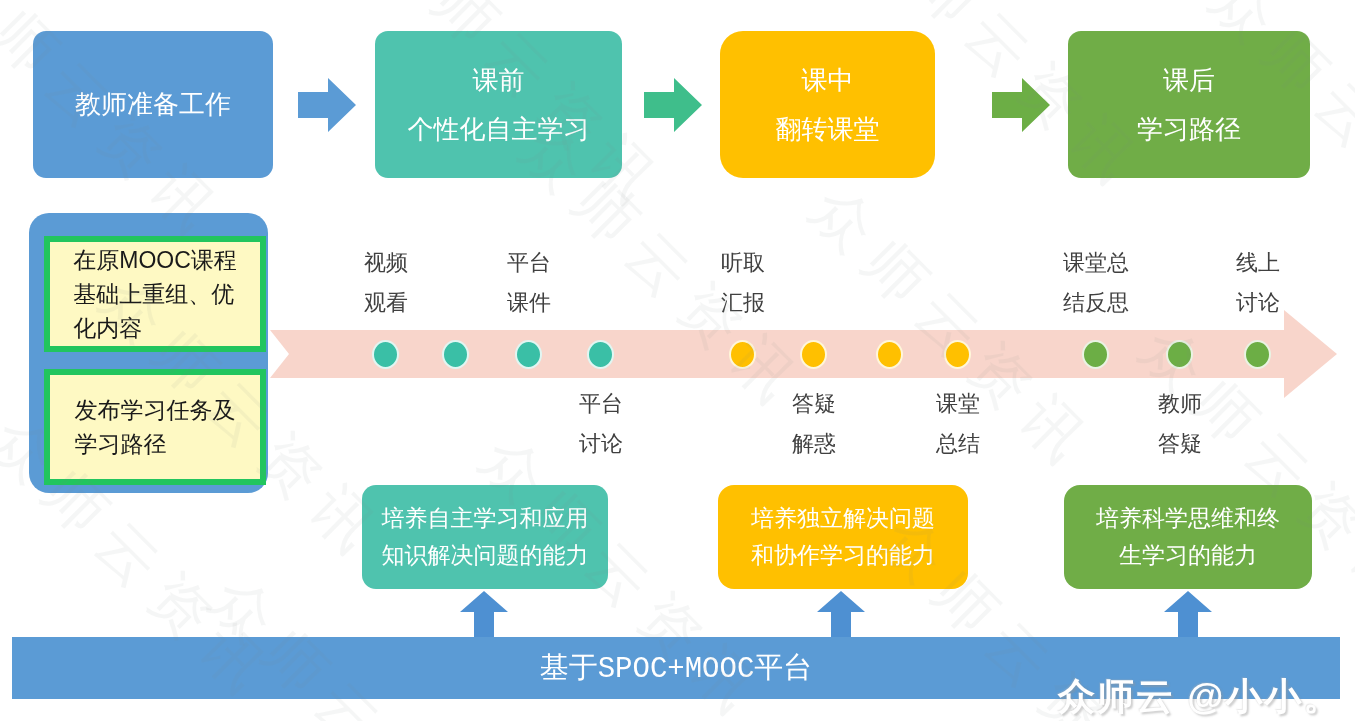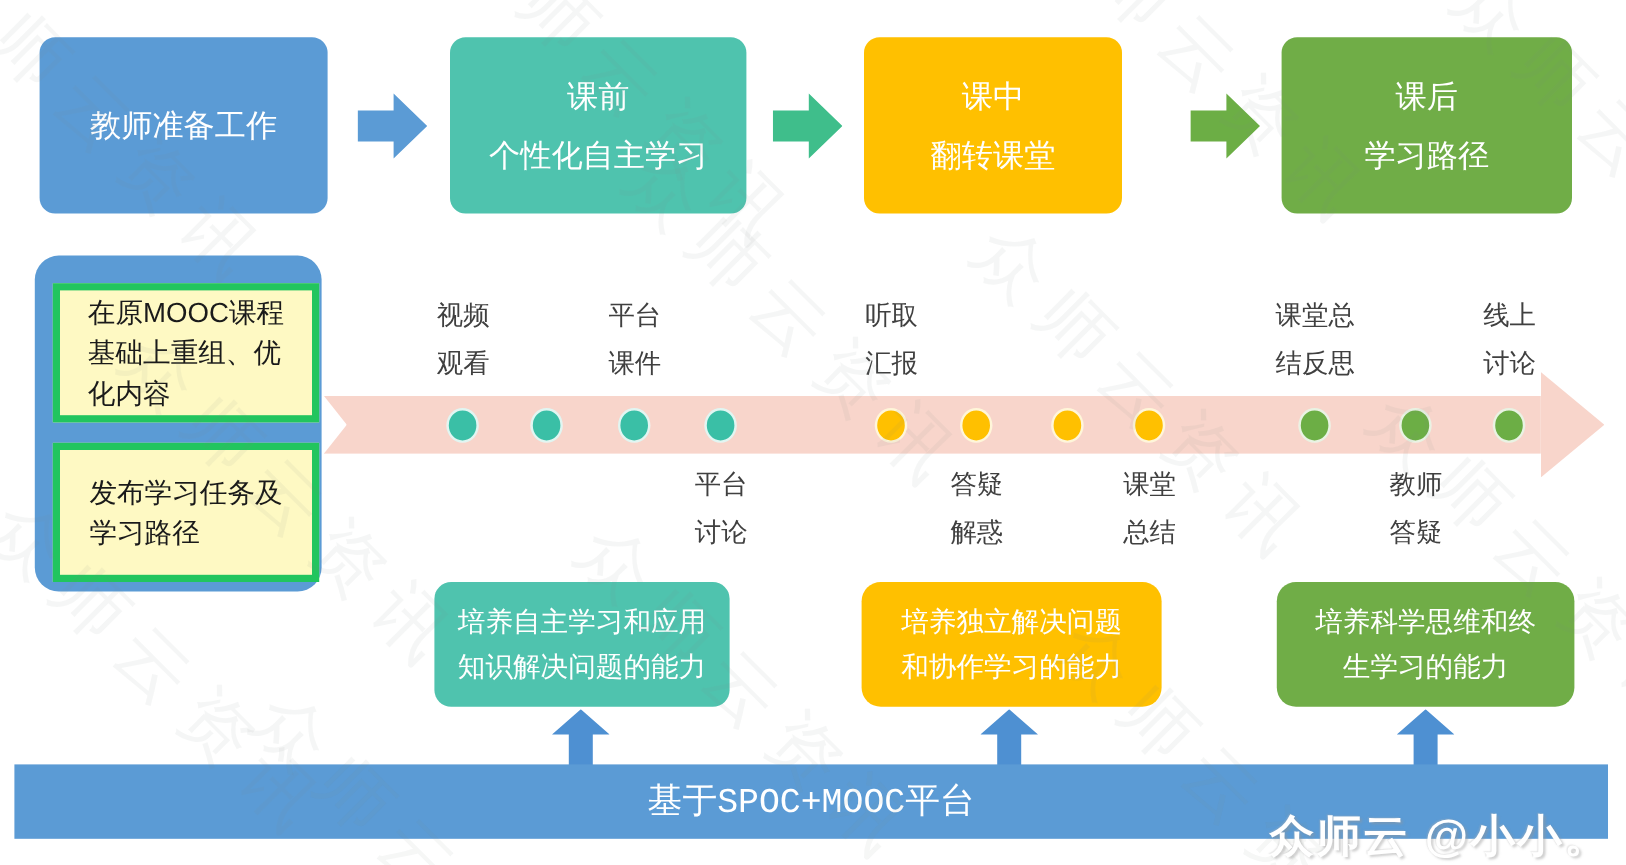--- a/index.html
+++ b/index.html
@@ -72,21 +72,21 @@
   </div>
   <div class="stage-box bg-teal" style="left:375px;width:247px;">
     <span class="pre">课前
 个性化自主学习</span>
   </div>
   <div class="flow-arrow" style="left:644px;">
     <svg width="58" height="60" viewBox="0 0 58 60">
         <polygon points="0,17 30,17 30,3 58,30 30,57 30,43 0,43" fill="#3FBE8B"></polygon>
       </svg>
   </div>
-  <div class="stage-box bg-yellow" style="left:720px;width:215px;">
+  <div class="stage-box bg-yellow" style="left:720px;width:215px;border-radius:23px;">
     <span class="pre">课中
 翻转课堂</span>
   </div>
   <div class="flow-arrow" style="left:992px;">
     <svg width="58" height="60" viewBox="0 0 58 60">
         <polygon points="0,17 30,17 30,3 58,30 30,57 30,43 0,43" fill="#6CAE45"></polygon>
       </svg>
   </div>
   <div class="stage-box bg-green" style="left:1068px;width:242px;">
     <span class="pre">课后

